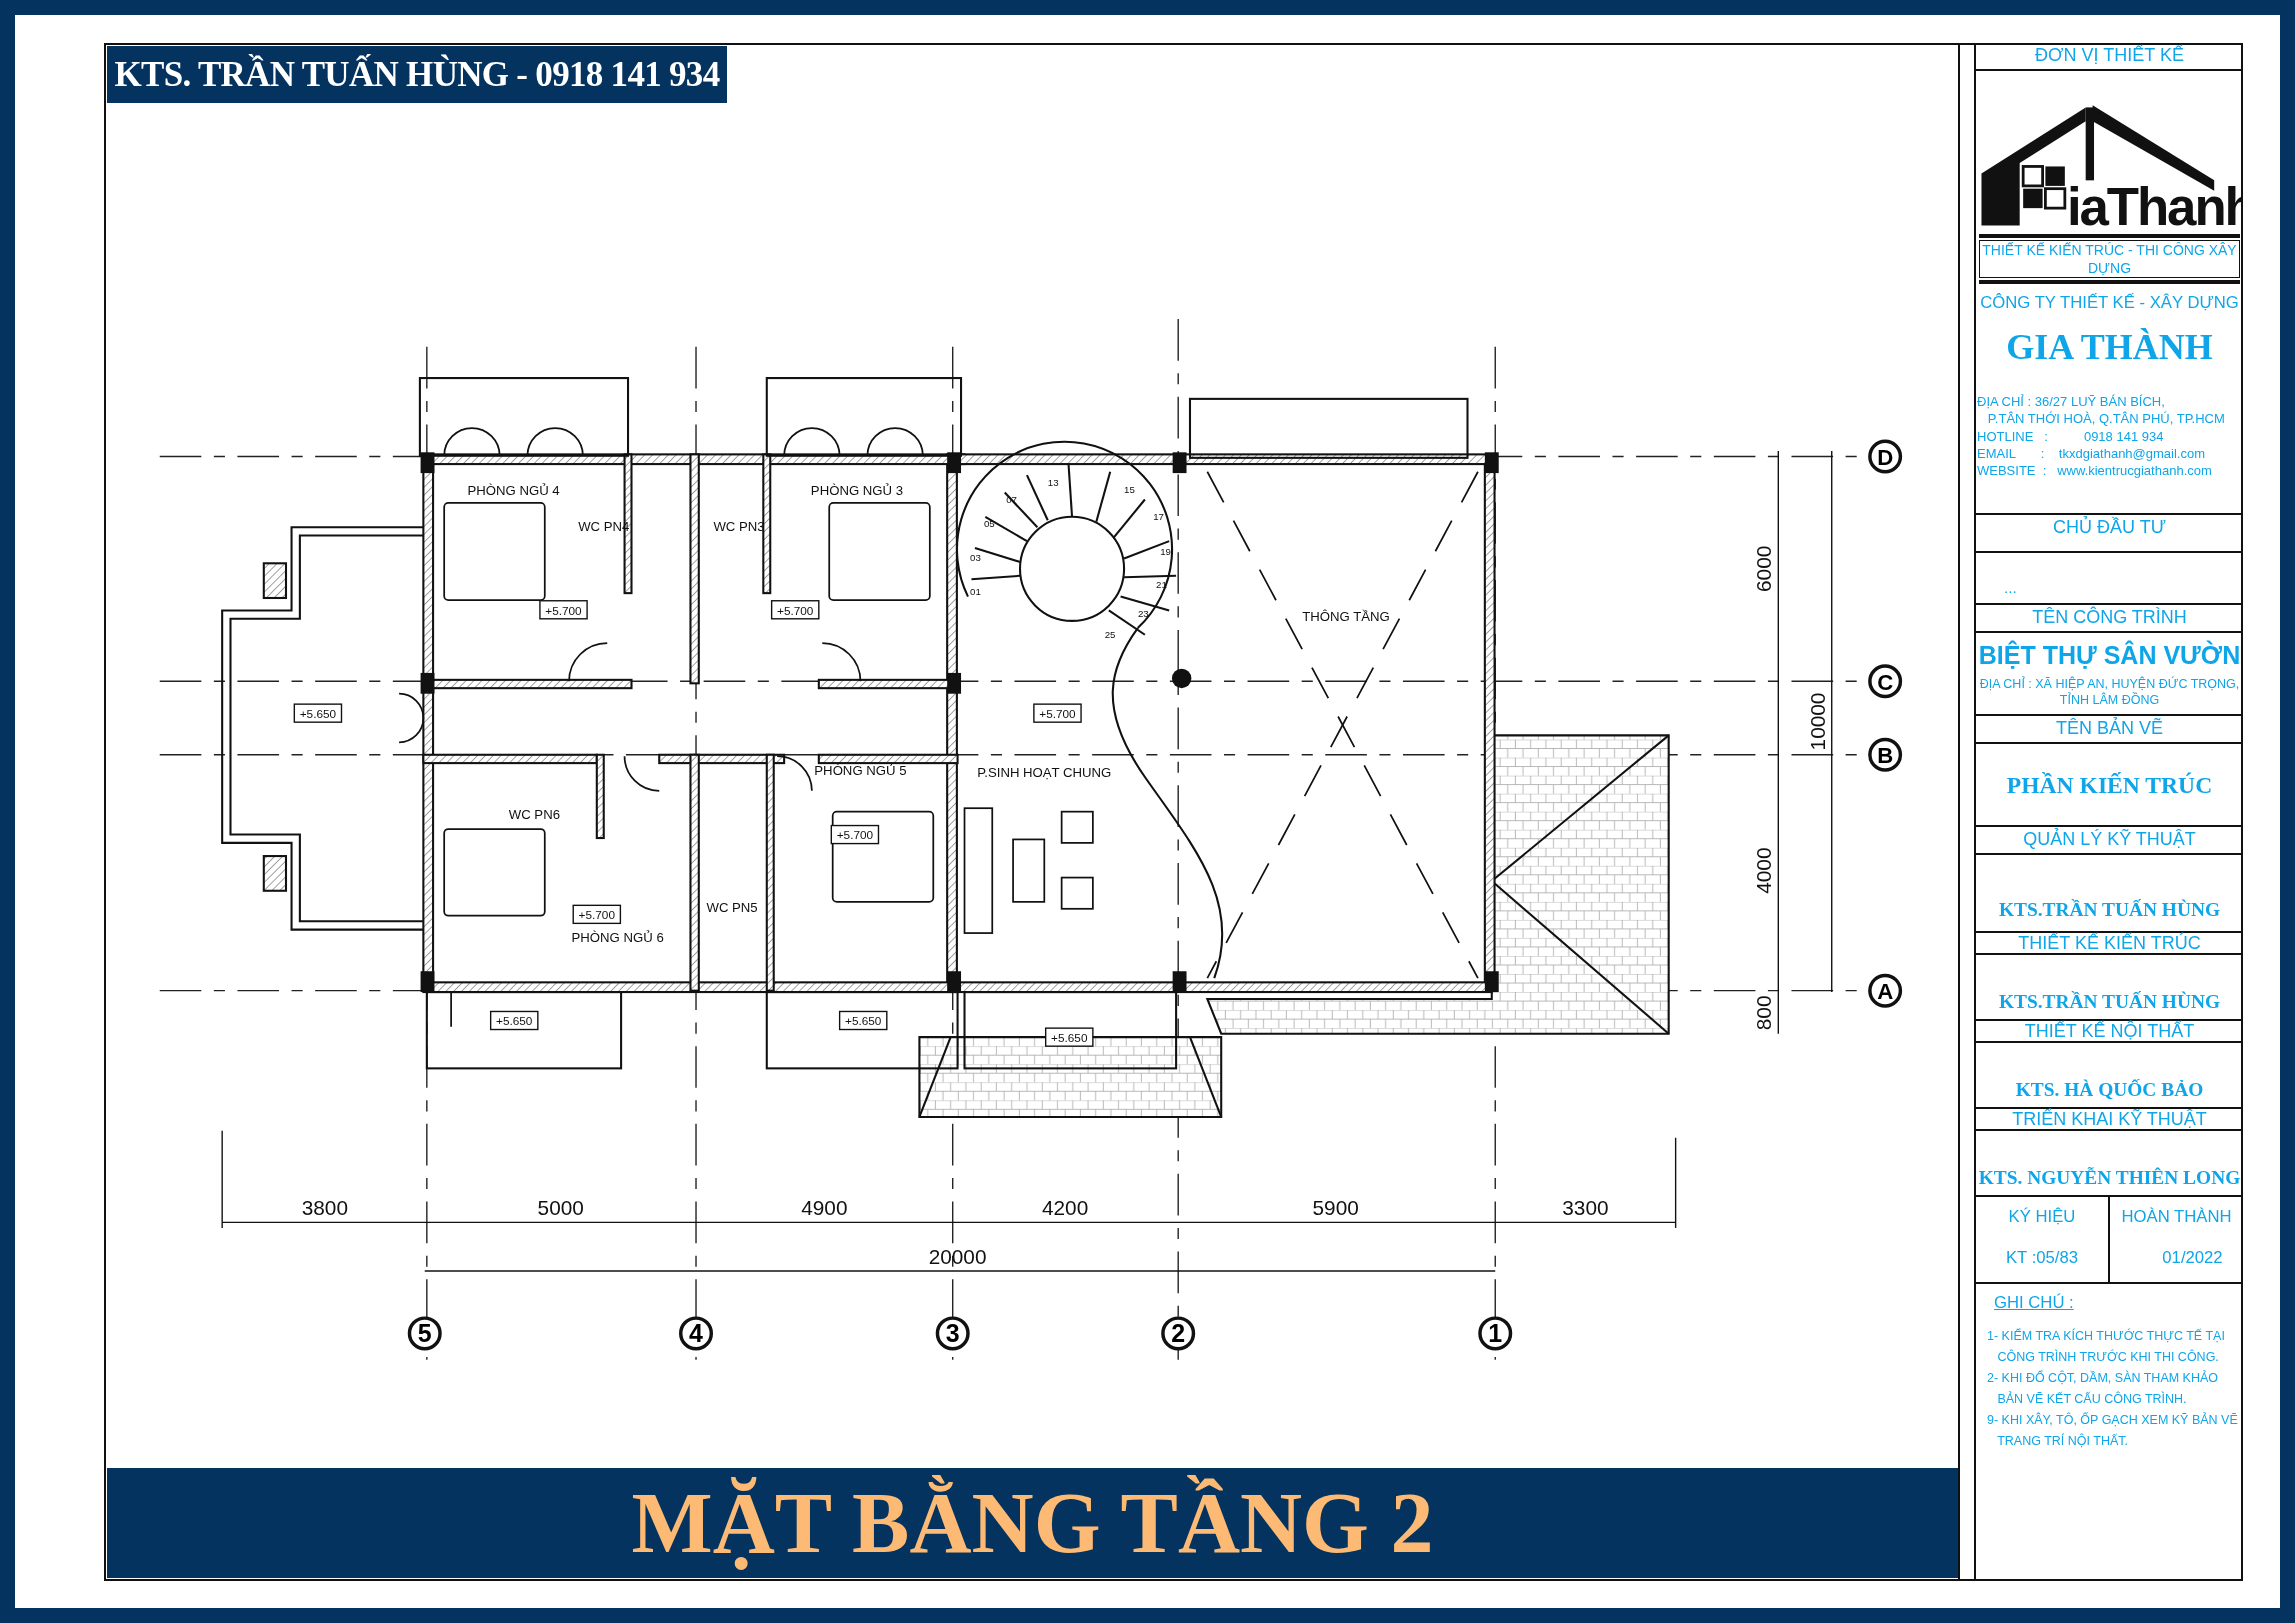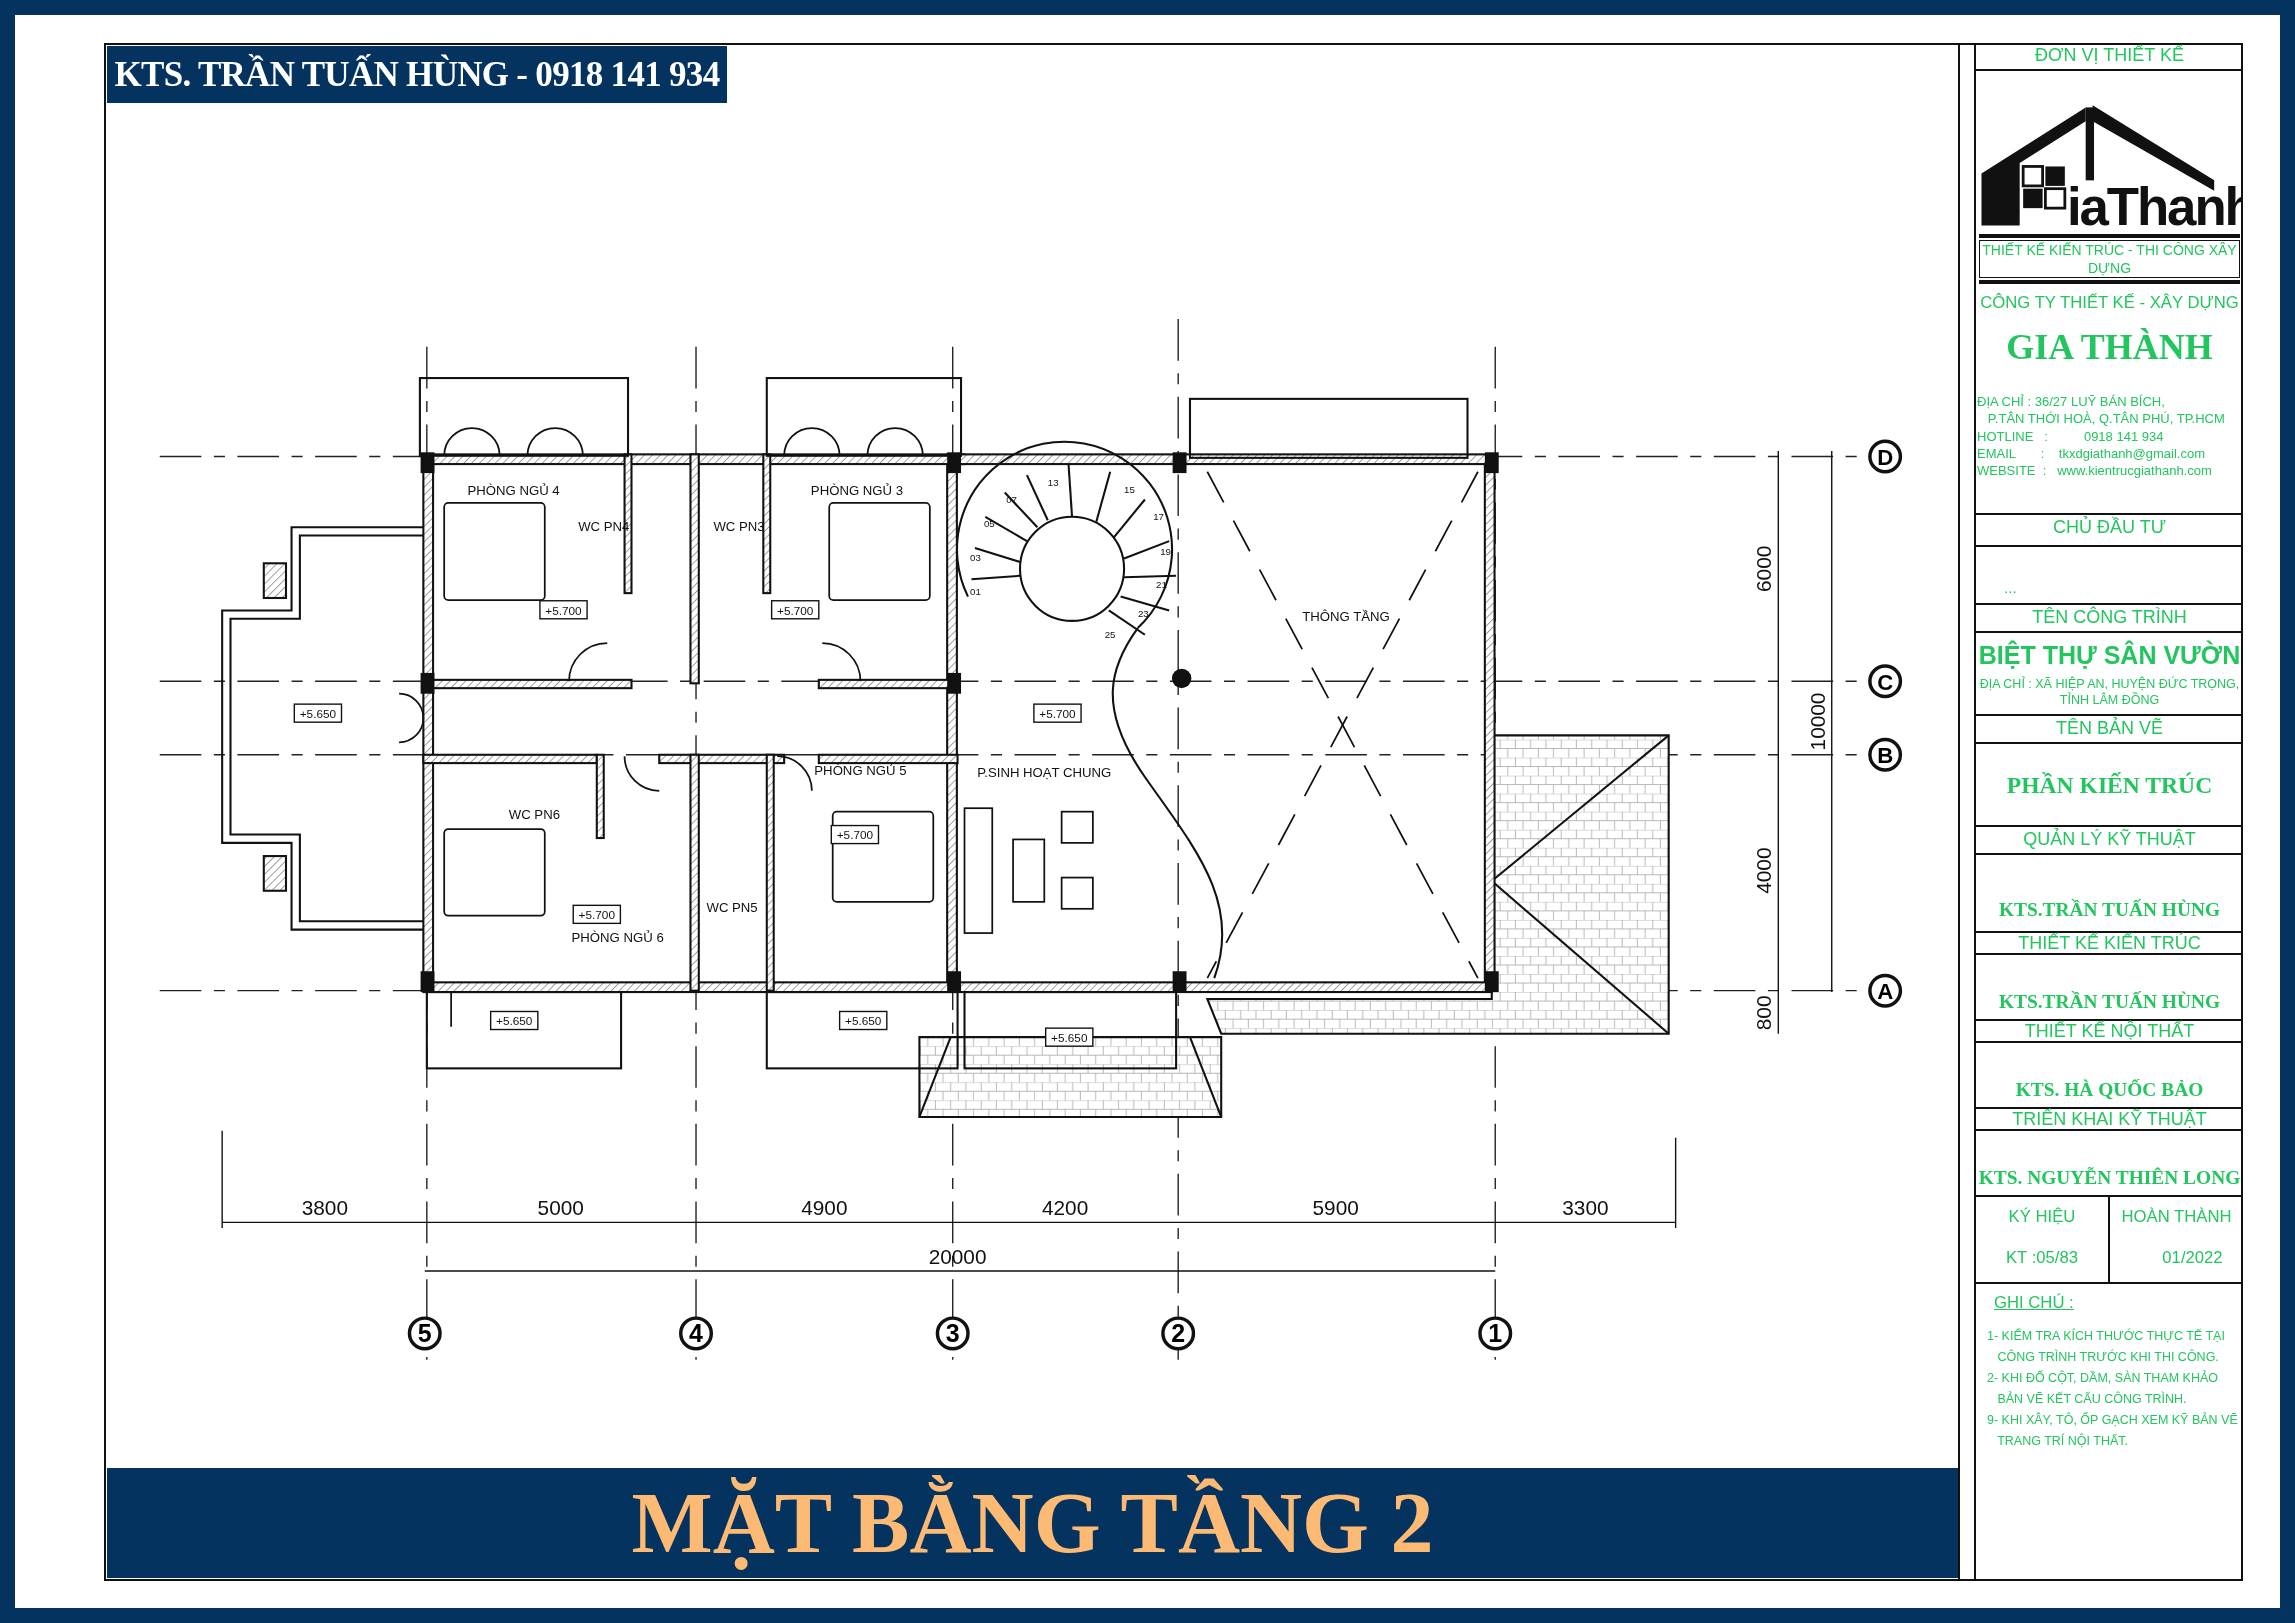--- a/index.html
+++ b/index.html
@@ -6,21 +6,21 @@
   body{width:2295px;height:1623px;background:#04335f;position:relative;overflow:hidden;font-family:"Liberation Sans",sans-serif;}
   .sheet{position:absolute;left:15.3px;top:15.3px;width:2265px;height:1593px;background:#fff;}
   .inner-frame{position:absolute;left:104px;top:43px;width:2139px;height:1538px;border:2.8px solid #111;box-sizing:border-box;}
   .top-banner{position:absolute;left:107px;top:46px;width:620px;height:57px;background:#04335f;color:#fff;
     font-family:"Liberation Serif",serif;font-weight:bold;font-size:35px;line-height:57px;text-align:center;letter-spacing:-0.7px;}
   .bottom-banner{position:absolute;left:107px;top:1468px;width:1851px;height:110px;background:#04335f;color:#fdba74;
     font-family:"Liberation Serif",serif;font-weight:bold;font-size:86px;line-height:110px;text-align:center;}
   .drawing{position:absolute;left:107px;top:104px;width:1851px;height:1364px;}
   .tb{position:absolute;left:1958px;top:43px;width:285px;height:1538px;border-left:2.8px solid #111;box-sizing:border-box;}
   .tb-inner{position:absolute;left:14px;top:0;right:0;bottom:0;border-left:2.8px solid #111;}
-  .tb-row{position:absolute;left:0;right:0;border-bottom:2.1px solid #111;text-align:center;color:#22c55e;box-sizing:border-box;}
+  .tb-row{position:absolute;left:0;right:0;border-bottom:2.1px solid #111;text-align:center;color:#0ea5e9;box-sizing:border-box;}
   .tb-head{font-size:18px;line-height:25px;}
   .serif-b{font-family:"Liberation Serif",serif;font-weight:bold;}
   .addr{font-size:13px;line-height:17.3px;text-align:left;padding-left:1px;}
   .addr div{white-space:pre;}
   .notes{font-size:12.5px;line-height:21px;text-align:left;padding-left:11px;}
   svg text{font-family:"Liberation Sans",sans-serif;}
 </style>
 </head>
 <body>
 
@@ -298,21 +298,21 @@
       <div class="serif-b" style="font-size:36px;margin-top:12.5px;">GIA THÀNH</div>
       <div class="addr" style="margin-top:25px;">
         <div>ĐỊA CHỈ : 36/27 LUỸ BÁN BÍCH,</div>
         <div>   P.TÂN THỚI HOÀ, Q.TÂN PHÚ, TP.HCM</div>
         <div>HOTLINE   :          0918 141 934</div>
         <div>EMAIL       :    tkxdgiathanh@gmail.com</div>
         <div>WEBSITE  :   www.kientrucgiathanh.com</div>
       </div>
     </div>
 
-    <div class="tb-row tb-head" style="top:472px;height:32px;">CHỦ ĐẦU TƯ</div>
+    <div class="tb-row tb-head" style="top:472px;height:38px;">CHỦ ĐẦU TƯ</div>
     <div class="tb-row" style="top:500px;height:62px;text-align:left;padding:36px 0 0 28px;font-size:15.3px;">...</div>
 
     <div class="tb-row tb-head" style="top:562px;height:28px;">TÊN CÔNG TRÌNH</div>
     <div class="tb-row" style="top:590px;height:83px;">
       <div style="font-weight:bold;font-size:25px;margin-top:8.3px;">BIỆT THỰ SÂN VƯỜN</div>
       <div style="font-size:12.5px;margin-top:7px;">ĐỊA CHỈ : XÃ HIỆP AN, HUYỆN ĐỨC TRỌNG,</div>
       <div style="font-size:12.5px;margin-top:1.4px;">TỈNH LÂM ĐỒNG</div>
     </div>
 
     <div class="tb-row tb-head" style="top:673px;height:28px;">TÊN BẢN VẼ</div>

